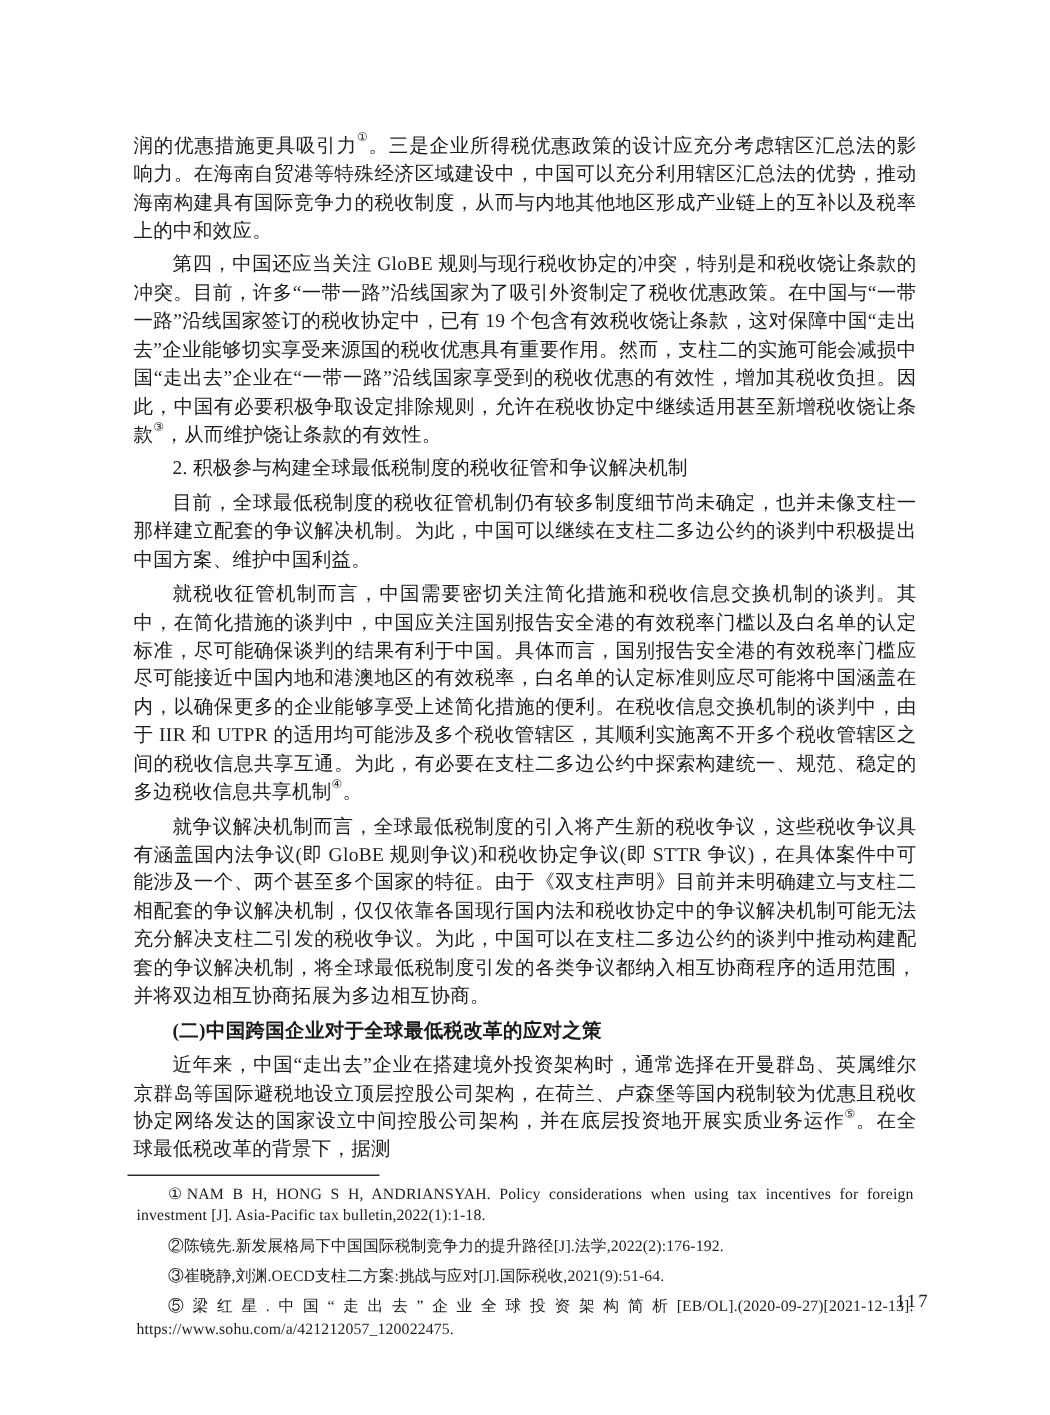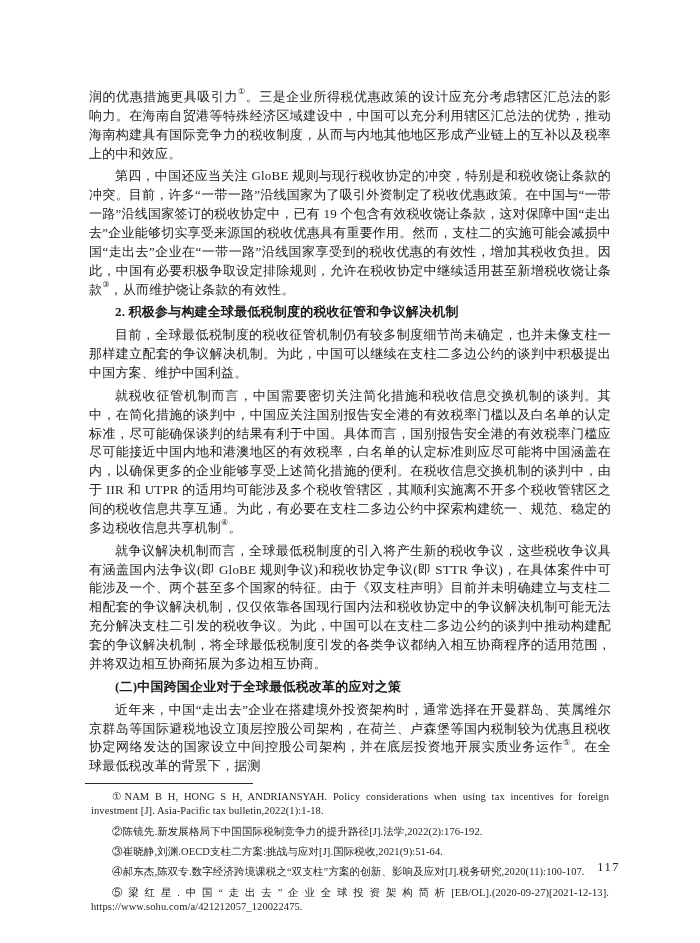--- a/index.html
+++ b/index.html
@@ -27,21 +27,20 @@
     line-height: 18.86px;
     text-align: justify;
     text-indent: 2em;
     letter-spacing: 0.2px;
   }
   .article .para.continuation {
     text-indent: 0;
   }
   .article .para.heading {
     text-indent: 2em;
-    font-weight: bold;
   }
   .article .para.heading-bold {
     text-indent: 2em;
     font-weight: 700;
   }
   .para sup, .footnote sup {
     font-size: 8px;
     line-height: 0;
     position: relative;
     top: -0.15em;
@@ -81,18 +80,17 @@
       <p class="para body"><span>就税收征管机制而言，中国需要密切关注简化措施和税收信息交换机制的谈判。其中，在简化措施的谈判中，中国应关注国别报告安全港的有效税率门槛以及白名单的认定标准，尽可能确保谈判的结果有利于中国。具体而言，国别报告安全港的有效税率门槛应尽可能接近中国内地和港澳地区的有效税率，白名单的认定标准则应尽可能将中国涵盖在内，以确保更多的企业能够享受上述简化措施的便利。在税收信息交换机制的谈判中，由于 IIR 和 UTPR 的适用均可能涉及多个税收管辖区，其顺利实施离不开多个税收管辖区之间的税收信息共享互通。为此，有必要在支柱二多边公约中探索构建统一、规范、稳定的多边税收信息共享机制</span><sup>④</sup><span>。</span></p>
       <p class="para body"><span>就争议解决机制而言，全球最低税制度的引入将产生新的税收争议，这些税收争议具有涵盖国内法争议(即 GloBE 规则争议)和税收协定争议(即 STTR 争议)，在具体案件中可能涉及一个、两个甚至多个国家的特征。由于《双支柱声明》目前并未明确建立与支柱二相配套的争议解决机制，仅仅依靠各国现行国内法和税收协定中的争议解决机制可能无法充分解决支柱二引发的税收争议。为此，中国可以在支柱二多边公约的谈判中推动构建配套的争议解决机制，将全球最低税制度引发的各类争议都纳入相互协商程序的适用范围，并将双边相互协商拓展为多边相互协商。</span></p>
       <p class="para heading-bold"><span>(二)中国跨国企业对于全球最低税改革的应对之策</span></p>
       <p class="para body"><span>近年来，中国“走出去”企业在搭建境外投资架构时，通常选择在开曼群岛、英属维尔京群岛等国际避税地设立顶层控股公司架构，在荷兰、卢森堡等国内税制较为优惠且税收协定网络发达的国家设立中间控股公司架构，并在底层投资地开展实质业务运作</span><sup>⑤</sup><span>。在全球最低税改革的背景下，据测</span></p>
     </div>
   <div class="footnote-sep"></div>
   <div class="footnotes" id="footnotes">
       <p class="footnote"><span>①</span><span>NAM B H, HONG S H, ANDRIANSYAH. Policy considerations when using tax incentives for foreign investment [J]. Asia-Pacific tax bulletin,2022(1):1-18.</span></p>
       <p class="footnote"><span>②</span><span>陈镜先.新发展格局下中国国际税制竞争力的提升路径[J].法学,2022(2):176-192.</span></p>
       <p class="footnote"><span>③</span><span>崔晓静,刘渊.OECD支柱二方案:挑战与应对[J].国际税收,2021(9):51-64.</span></p>
-      <p class="footnote"><span>④</span><span>郝东杰,陈双专.数字经济跨境课税之“双支柱”方案的创新、影响及应对[J].税务研究,2020(11):100-107.</span></p>
       <p class="footnote"><span>⑤</span><span>梁红星.中国“走出去”企业全球投资架构简析[EB/OL].(2020-09-27)[2021-12-13]. https://www.sohu.com/a/421212057_120022475.</span></p>
     </div>
 </div>
 
 <div class="page-number">117</div>
 
 </body></html>

